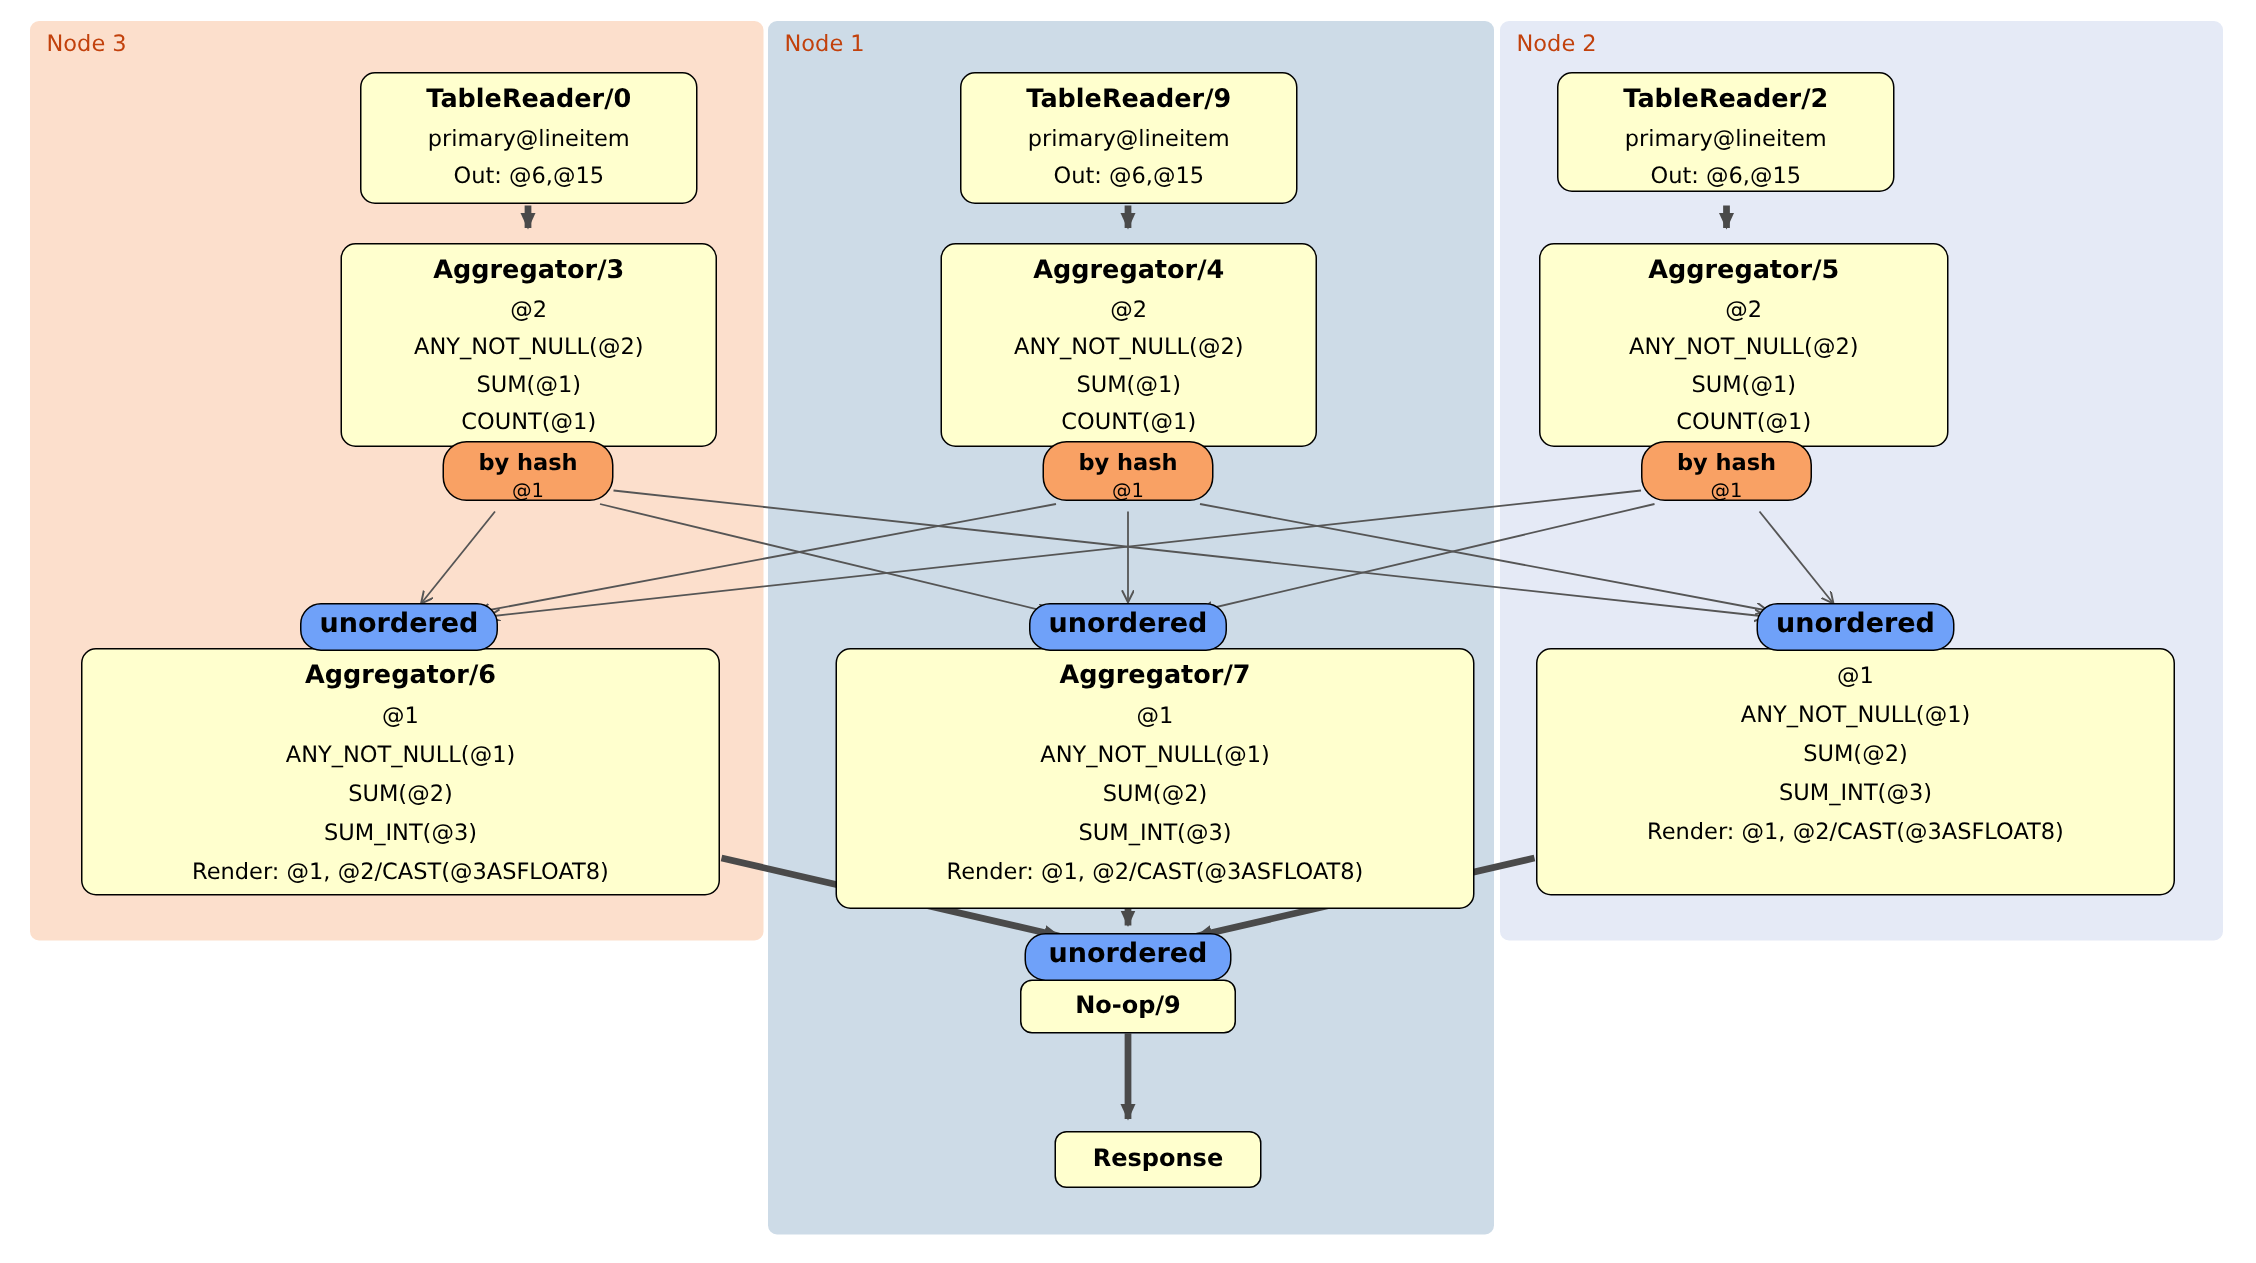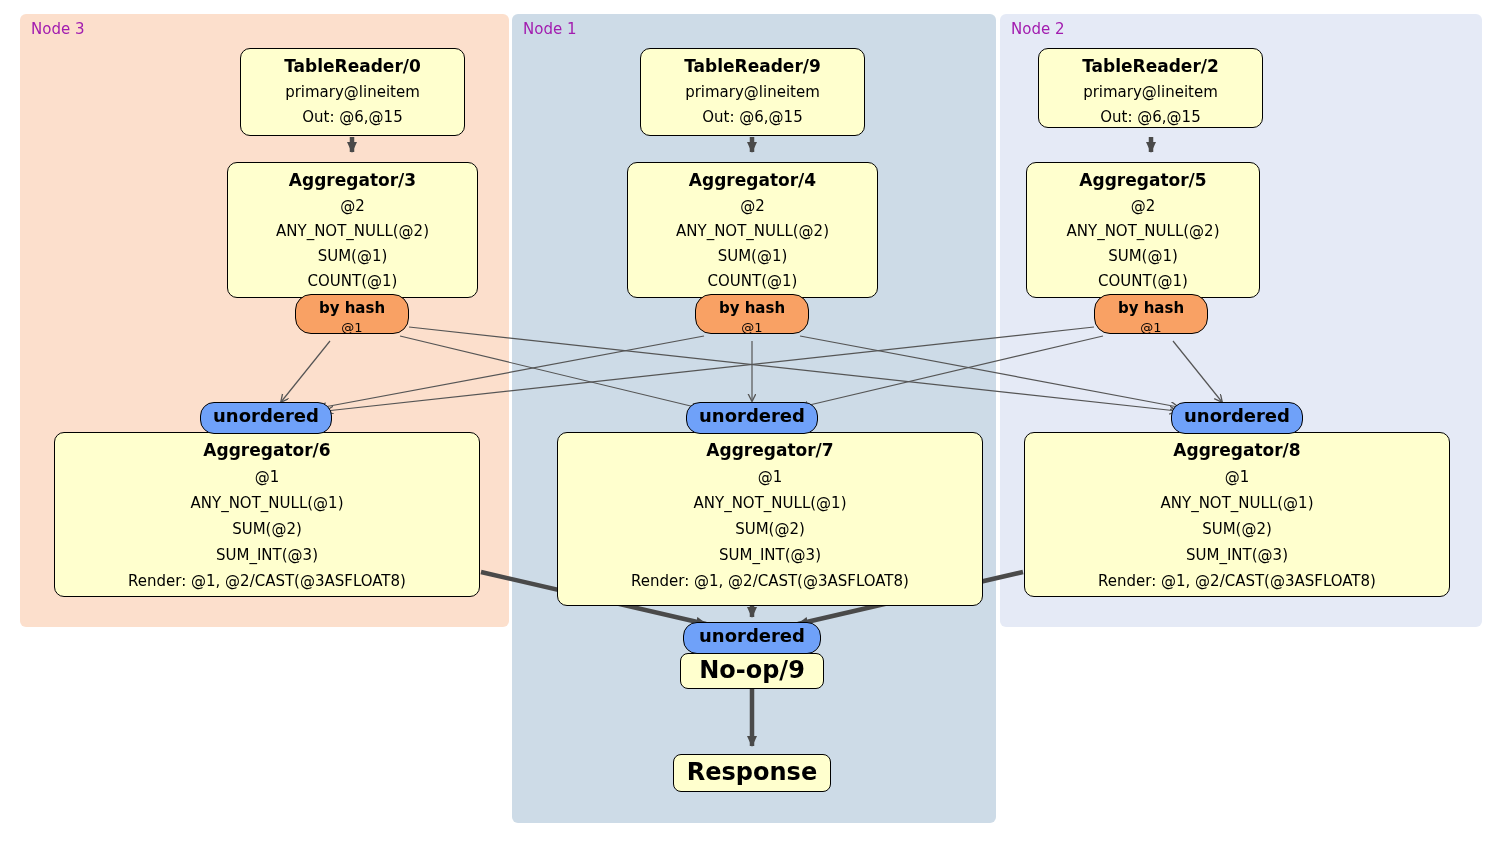--- a/index.html
+++ b/index.html
@@ -5,21 +5,21 @@
   html,body{margin:0;padding:0;background:#ffffff;}
   body{width:1504px;height:842px;position:relative;overflow:hidden;
        font-family:"DejaVu Sans","Liberation Sans",sans-serif;color:#000;}
   .stage{position:absolute;left:0;top:0;width:1504px;height:842px;}
 
   
   .region{position:absolute;border-radius:6px;z-index:0;}
   .region-n3{left:20px;top:14px;width:489px;height:613px;background:var(--node3-bg,#fcdfcc);}
   .region-n1{left:512px;top:14px;width:484px;height:809px;background:var(--node1-bg,#cddbe7);}
   .region-n2{left:1000px;top:14px;width:482px;height:613px;background:var(--node2-bg,#e5eaf6);}
-  .region-label{padding:6px 0 0 11px;font-size:15px;color:#a21caf;}
+  .region-label{padding:6px 0 0 11px;font-size:15px;color:#c2410c;}
 
   
   svg.edges{position:absolute;left:0;top:0;z-index:1;}
   .ethick{stroke:var(--edge-thick,#4a4a4a);stroke-width:4.5;fill:none;}
   .ethin{stroke:var(--edge-thin,#555555);stroke-width:1.2;fill:none;}
 
   
   .opbox{position:absolute;background:var(--box-bg,#ffffce);border:1.6px solid var(--border,#000);
          border-radius:10px;text-align:center;box-sizing:border-box;padding-top:4px;z-index:2;}
   .opbox .t{font-weight:bold;font-size:17px;line-height:27px;}
@@ -34,21 +34,21 @@
   .router .rd{font-size:13px;line-height:17px;}
 
   
   .stream{position:absolute;height:32px;background:var(--stream-bg,#6fa1f9);
           border:1.6px solid var(--border,#000);border-radius:14px;text-align:center;
           box-sizing:border-box;font-weight:bold;font-size:18px;line-height:25px;z-index:3;}
 
   
   .smallbox{position:absolute;background:var(--box-bg,#ffffce);border:1.6px solid var(--border,#000);
             border-radius:8px;text-align:center;box-sizing:border-box;font-weight:bold;
-            font-size:24px;z-index:2;}
+            font-size:16px;z-index:2;}
 </style>
 </head>
 <body>
 
 <div class="stage">
 
   <div class="region region-n3">
     <div class="region-label">Node 3</div>
   </div>
   <div class="region region-n1">
@@ -139,38 +139,37 @@
     <div class="l">SUM(@2)</div>
     <div class="l">SUM_INT(@3)</div>
     <div class="l">Render: @1, @2/CAST(@3ASFLOAT8)</div>
   </div>
 
   <div class="opbox" style="left:1038px;top:48px;width:225px;height:80px">
     <div class="t">TableReader/2</div>
     <div class="l">primary@lineitem</div>
     <div class="l">Out: @6,@15</div>
   </div>
-  <div class="opbox" style="left:1026px;top:162px;width:234px;height:136px">
+  <div class="opbox" style="left:1026px;top:162px;width:273px;height:136px">
     <div class="t">Aggregator/5</div>
     <div class="l">@2</div>
     <div class="l">ANY_NOT_NULL(@2)</div>
     <div class="l">SUM(@1)</div>
     <div class="l">COUNT(@1)</div>
   </div>
   <div class="router" style="left:1094px;top:294px">
     <div class="rt">by hash</div>
     <div class="rd">@1</div>
   </div>
   <div class="stream" style="left:1171px;top:402px;width:132px">unordered</div>
   <div class="opbox big" style="left:1024px;top:432px;width:426px;height:165px">
-    <div class="t">Aggregator/8</div>
     <div class="l">@1</div>
     <div class="l">ANY_NOT_NULL(@1)</div>
     <div class="l">SUM(@2)</div>
     <div class="l">SUM_INT(@3)</div>
     <div class="l">Render: @1, @2/CAST(@3ASFLOAT8)</div>
   </div>
 
   <div class="stream" style="left:683px;top:622px;width:138px">unordered</div>
   <div class="smallbox" style="left:680px;top:653px;width:144px;height:36px;line-height:32px">No-op/9</div>
-  <div class="smallbox" style="left:673px;top:754px;width:158px;height:38px;line-height:34px">Response</div>
+  <div class="smallbox" style="left:703px;top:754px;width:138px;height:38px;line-height:34px">Response</div>
 
 </div>
 
 </body></html>

